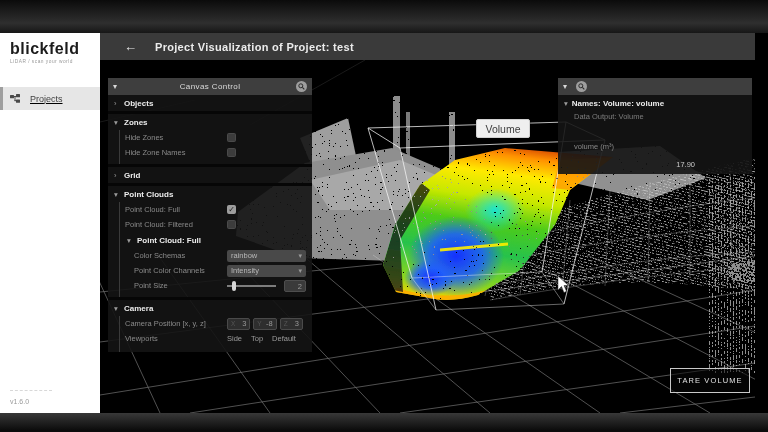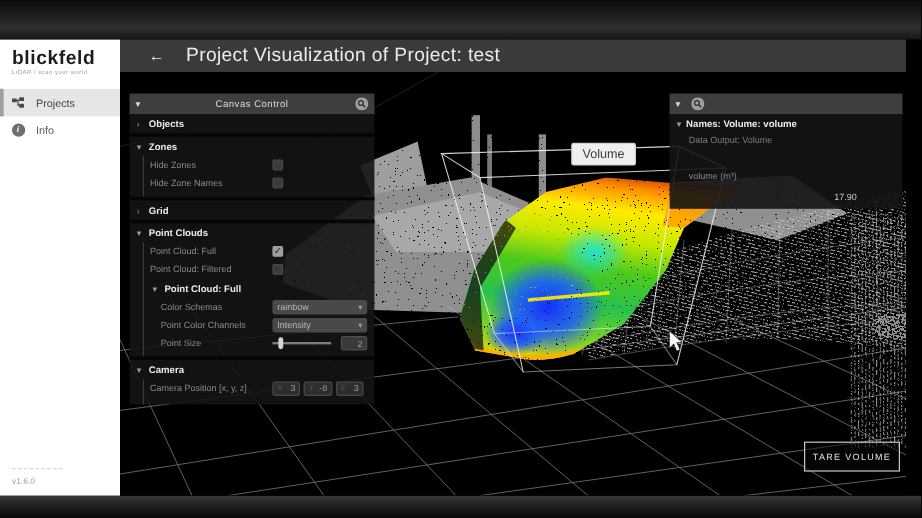--- a/index.html
+++ b/index.html
@@ -15,35 +15,35 @@
   .bezel-right { position:absolute; top:33px; right:0; width:13px; height:380px; background:#000; }
 
   
   .app { position:absolute; top:33px; left:0; width:755px; height:380px; display:flex; }
 
   
   .sidebar { width:100px; background:#ffffff; position:relative; flex:0 0 100px; }
   .logo-block { padding:7px 8px 4px 10px; }
   .logo { font-size:16px; font-weight:bold; color:#1c1c1c; letter-spacing:0.5px; text-transform:lowercase; line-height:18px;}
   .tagline { font-size:4.8px; color:#9a9a9a; letter-spacing:0.5px; margin-top:1px; }
-  .nav { margin-top:6px; }
+  .nav { margin-top:19px;text-decoration:underline; }
   .nav-item { display:flex; align-items:center; gap:9px; height:23px; padding-left:9px;
     font-size:9px; color:#5c5c5c; cursor:default; }
   .nav-item.selected { background:#e6e6e6; border-left:3px solid #9e9e9e; padding-left:6px; color:#424242; }
   .nav-icon { width:12px; height:12px; display:inline-flex; align-items:center; justify-content:center; }
   .info-circle { width:11px; height:11px; border-radius:50%; background:#6f6f6f; color:#fff;
     font-size:7px; font-weight:bold; display:inline-flex; align-items:center; justify-content:center; font-style:italic;}
   .version { position:absolute; bottom:8px; left:10px; font-size:7px; color:#9a9a9a; }
   .version-divider { position:absolute; bottom:22px; left:10px; width:42px; border-top:1px dashed #d8d8d8; }
 
   
   .main { flex:1; display:flex; flex-direction:column; min-width:0; }
   .topbar { height:27px; background:#3a3a3a; display:flex; align-items:center; gap:18px; padding-left:24px; }
   .back-arrow { color:#e8e8e8; font-size:13px; line-height:1; }
-  .page-title { color:#ececec; font-size:16px; letter-spacing:0.3px; }
+  .page-title { color:#ececec; font-size:11px; letter-spacing:0.3px;font-weight:bold; }
 
   
   .viewport { position:relative; flex:1; background:#000; overflow:hidden; }
   .scene-svg { position:absolute; inset:0; }
 
   
   .panel { position:absolute; width:204px; font-size:7.5px; color:#8a8a8a;
     background:rgba(20,20,20,0.9); }
   .panel-header { height:17px; background:#3e3e3e; display:flex; align-items:center; padding:0 5px; }
   .panel-header .hcaret { color:#d8d8d8; font-size:8px; width:12px; }
@@ -81,21 +81,21 @@
   .xyz-input .pfx { color:#555; font-size:6.5px; flex:1; }
   .xyz-input .val { color:#989898; }
 
   .vp-buttons { display:flex; gap:9px; color:#9c9c9c; }
   .vp-btn { cursor:default; }
 
   
   .zo-zone { display:flex; align-items:center; gap:4px; padding:4px 6px 2px 6px; color:#ececec; font-size:8px; font-weight:bold; }
   .zo-zone .scaret { color:#9a9a9a; font-weight:normal; font-size:7.5px; }
   .zo-sub { padding:2px 6px 1px 16px; color:#7d7d7d; }
-  .zo-row { display:flex; align-items:center; padding:2px 0 5px 16px; }
+  .zo-row { display:flex; align-items:center; padding:2px 19px 5px 16px; }
   .zo-row .zval { margin-left:auto; margin-right:38px; color:#c9c9c9;margin-top:36px; }
 
   
   .volume-chip { position:absolute; left:376px; top:59px; width:54px; height:19px; background:#efefef;
     border:1px solid #d0d0d0; border-radius:2px; color:#3d3d3d; font-size:10.5px;
     display:flex; align-items:center; justify-content:center; box-shadow:0 1px 2px rgba(0,0,0,0.5); }
   .tare-btn { position:absolute; right:5px; bottom:20px; width:80px; height:25px; background:rgba(8,8,8,0.55);
     border:1px solid #c9c9c9; color:#e2e2e2; font-size:7.5px; letter-spacing:1.1px;
     display:flex; align-items:center; justify-content:center; font-family:"Liberation Sans", sans-serif; }
 </style>
@@ -121,26 +121,20 @@
               <rect x="1" y="2" width="4" height="3.2" rx="0.5"></rect>
               <rect x="7" y="1" width="4" height="3.2" rx="0.5"></rect>
               <rect x="7" y="6.5" width="4" height="3.2" rx="0.5"></rect>
               <rect x="5" y="3" width="2.5" height="1"></rect>
               <rect x="5.5" y="3" width="1" height="5"></rect>
               <rect x="5.5" y="7.2" width="1.8" height="1"></rect>
             </g>
               </svg>
           </span>
           <span>Projects</span>
-        </div>
-        <div class="nav-item">
-          <span class="nav-icon">
-            <span class="info-circle">i</span>
-          </span>
-          <span>Info</span>
         </div>
       </nav>
       <div class="version-divider"></div>
       <div class="version">v1.6.0</div>
     </aside>
 
     <div class="main">
       <div class="topbar">
         <span class="back-arrow">←</span>
         <span class="page-title">Project Visualization of Project: test</span>
@@ -373,20 +367,28 @@
                 </span>
                 <span class="xyz-input">
                   <span class="pfx">Y</span>
                   <span class="val">-8</span>
                 </span>
                 <span class="xyz-input">
                   <span class="pfx">Z</span>
                   <span class="val">3</span>
                 </span>
               </div>
+              <div class="row">
+                <span class="lbl">Viewports</span>
+                <span class="vp-buttons">
+                  <span class="vp-btn">Side</span>
+                  <span class="vp-btn">Top</span>
+                  <span class="vp-btn">Default</span>
+                </span>
+              </div>
             </div>
           </div>
         </div>
 
         <div class="panel zo">
           <div class="panel-header">
             <span class="hcaret">▾</span>
             <span class="panel-pin">
               <svg width="11" height="11" viewBox="0 0 11 11">
                   <circle cx="5.5" cy="5.5" r="5.5" fill="#9e9e9e"></circle>

